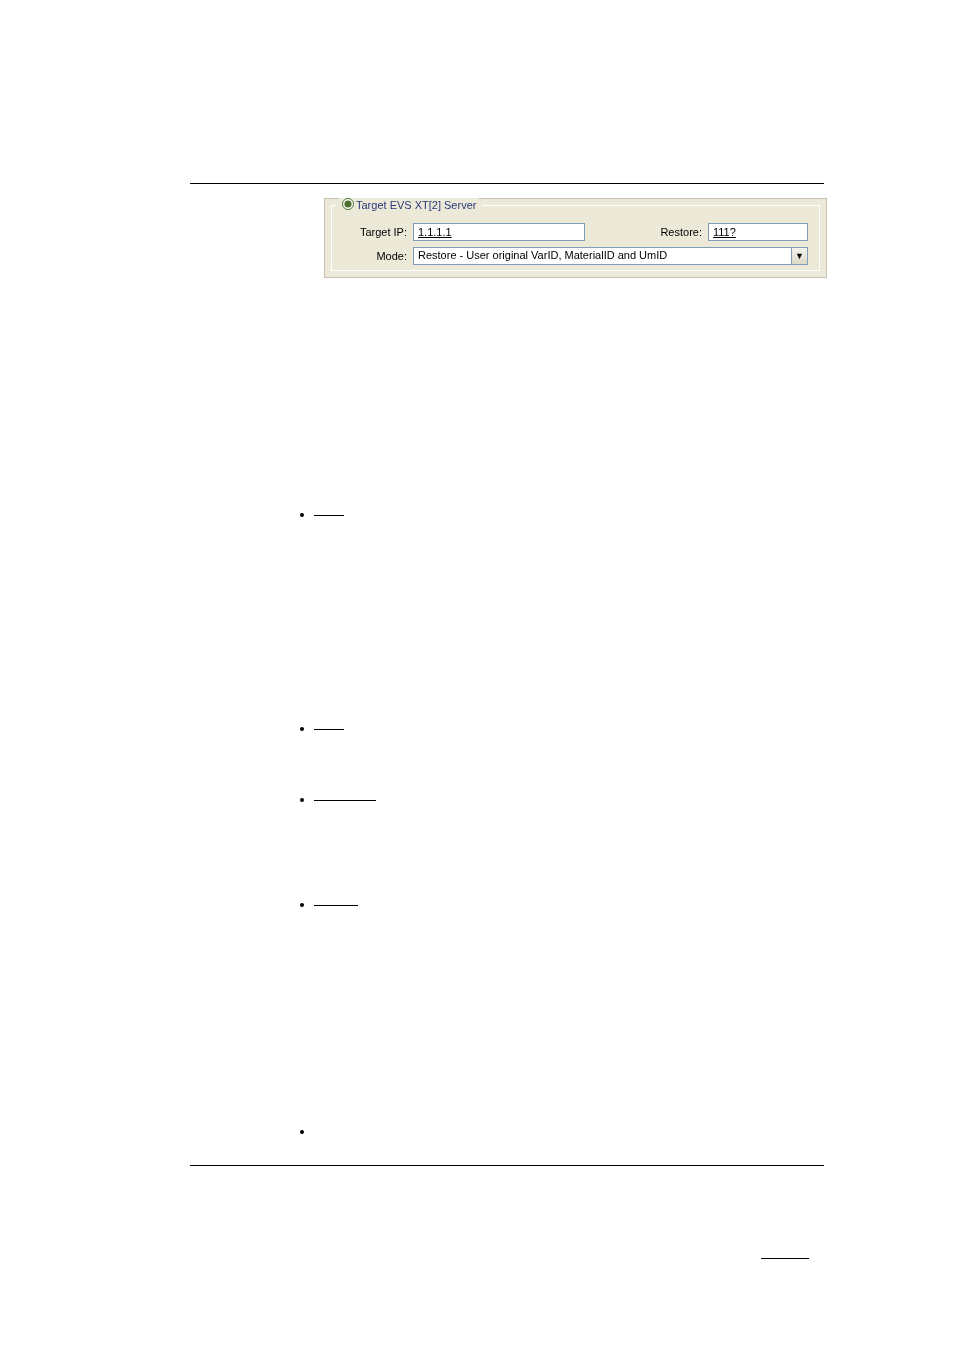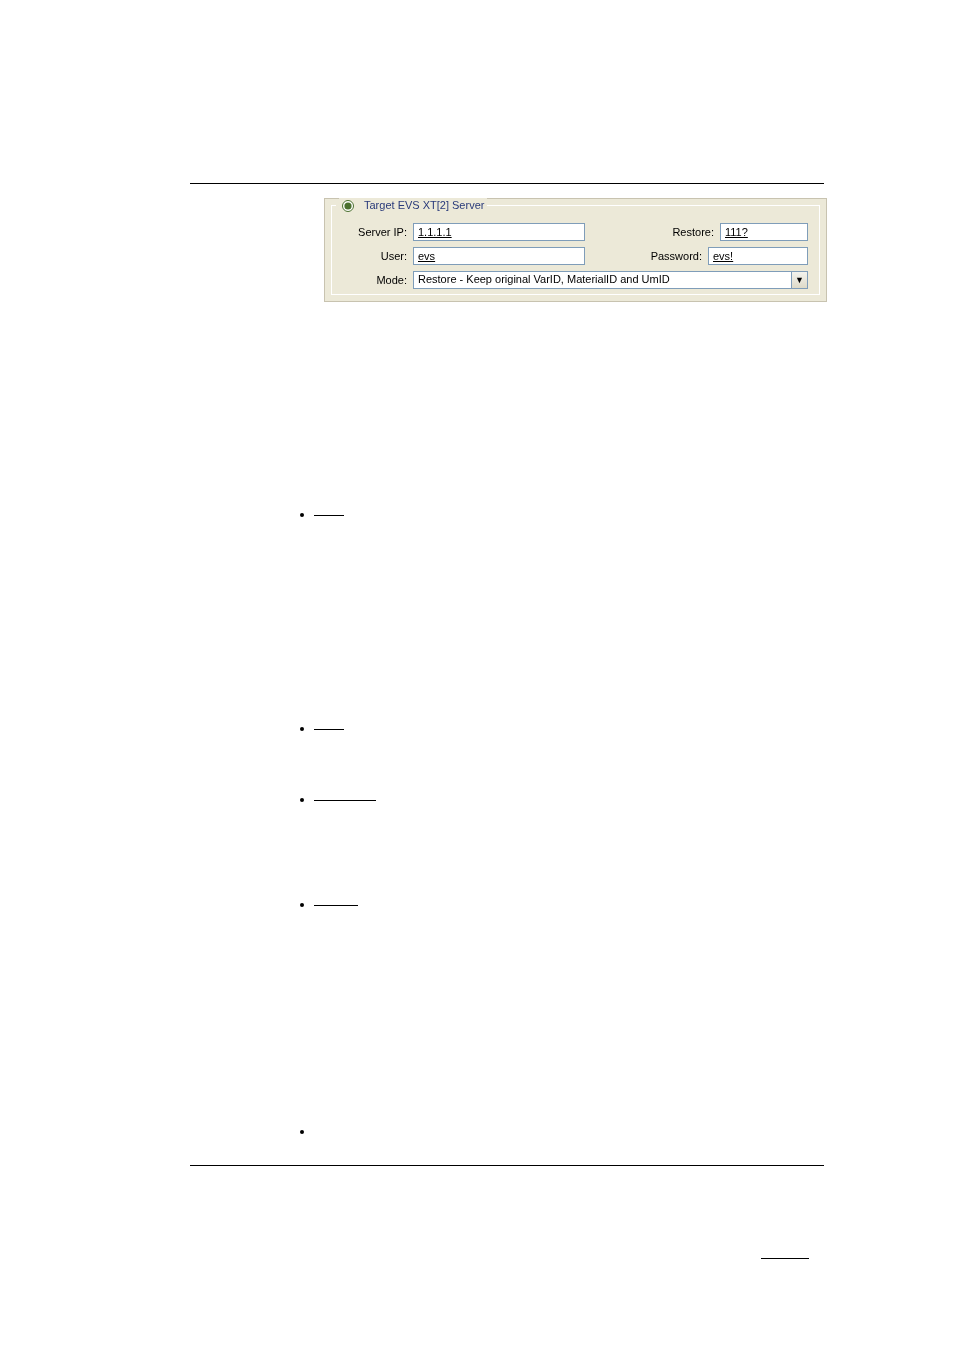--- a/index.html
+++ b/index.html
@@ -75,22 +75,22 @@
     right: 0;
     width: auto;
   }
   .legend {
     position: absolute;
     left: 14px;
     top: -1px;
     background: #ece9d8;
     padding: 0 3px;
     display: flex;
-    align-items: flex-end;
-    gap: 8px;
+    align-items: flex-start;
+    gap: 0;
     color: #293a7a;
     font-size: 11px;
     line-height: 14px;
   }
   .legend input[type="radio"] {
     margin: 0 2px 0 0;
     width: 12px;
     height: 12px;
     accent-color: #4a6f2e;
   }
@@ -119,21 +119,21 @@
     height: 18px;
     box-sizing: border-box;
     border: 1px solid #7f9db9;
     background: #fff;
     font: 11px Tahoma, Verdana, Arial, sans-serif;
     padding: 1px 4px;
     color: #000;
     text-decoration: underline;
   }
   .field.ip  { width: 172px; }
-  .field.loc { width: 88px; }
+  .field.loc { width: 100px; }
   .field.usr { width: 172px; }
   .field.pwd { width: 100px; }
   .spacer { flex: 1; }
   .select-wrap {
     position: relative;
     flex: 1;
     display: flex;
   }
   .select-field {
     height: 18px;
@@ -212,39 +212,32 @@
   <div class="panel-wrap">
     <div class="panel">
       <div class="groupbox-border"></div>
 
       <div class="legend">
         <input type="radio" checked="" style="">
         <span class="legend-label">Target EVS XT[2] Server</span>
       </div>
 
       <div class="form-row" style="margin-top:8px;">
-        <span class="lbl left">Server IP:</span>
+        <span class="lbl left">Target IP:</span>
         <input class="field ip" type="text" value="1.1.1.1" style="">
         <span class="spacer"></span>
         <span class="lbl mid">Restore:</span>
         <input class="field loc" type="text" value="111?" style="">
       </div>
 
-      <div class="form-row row-gap">
-        <span class="lbl left">User:</span>
-        <input class="field usr" type="text" value="evs" style="">
-        <span class="spacer"></span>
-        <span class="lbl mid">Password:</span>
-        <input class="field pwd" type="text" value="evs!" style="">
-      </div>
 
       <div class="form-row row-gap" style="margin-bottom:2px;">
         <span class="lbl mode">Mode:</span>
         <div class="select-wrap">
-          <div class="select-field">Restore - Keep original VarID, MaterialID and UmID</div>
+          <div class="select-field">Restore - User original VarID, MaterialID and UmID</div>
           <div class="select-btn">
             <span>▼</span>
           </div>
         </div>
       </div>
 
     </div>
   </div>
 
   <div class="bullets">

